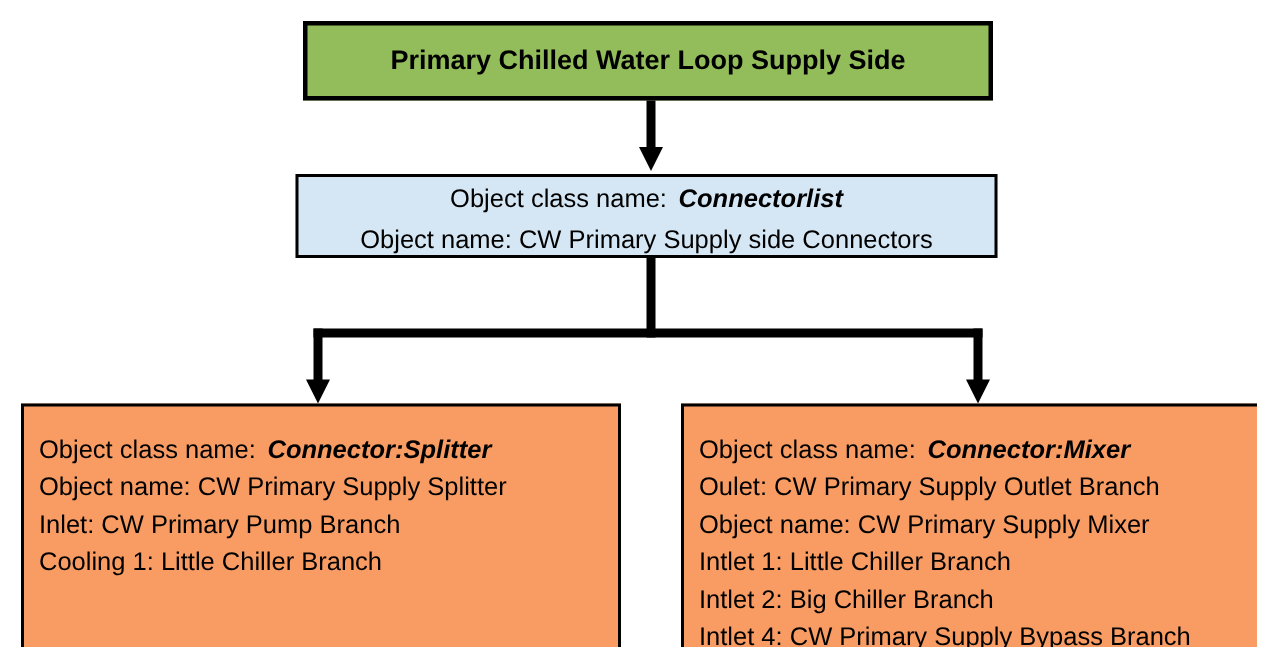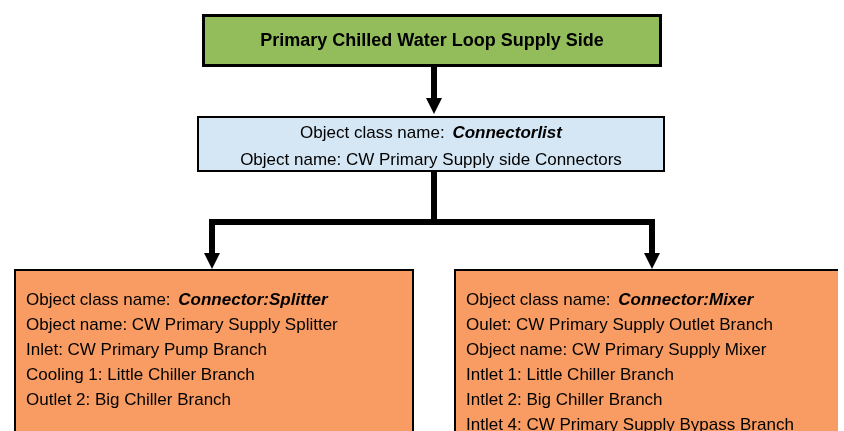--- a/index.html
+++ b/index.html
@@ -91,21 +91,20 @@
   <div class="edge v-stem-left"></div>
   <div class="arrow-head head-left"></div>
   <div class="edge v-stem-right"></div>
   <div class="arrow-head head-right"></div>
 
   <div class="node connector-box splitter-box">
     <span class="class-line">Object class name:</span><span class="class-name">Connector:Splitter</span>
     <span class="detail-line">Object name: CW Primary Supply Splitter</span>
     <span class="detail-line">Inlet: CW Primary Pump Branch</span>
     <span class="detail-line">Cooling 1: Little Chiller Branch</span>
-    <span class="detail-line">Outlet 2: Big Chiller Branch</span>
   </div>
 
   <div class="node connector-box mixer-box">
     <span class="class-line">Object class name:</span><span class="class-name">Connector:Mixer</span>
     <span class="detail-line">Oulet: CW Primary Supply Outlet Branch</span>
     <span class="detail-line">Object name: CW Primary Supply Mixer</span>
     <span class="detail-line">Intlet 1: Little Chiller Branch</span>
     <span class="detail-line">Intlet 2: Big Chiller Branch</span>
     <span class="detail-line">Intlet 4: CW Primary Supply Bypass Branch</span>
   </div>

